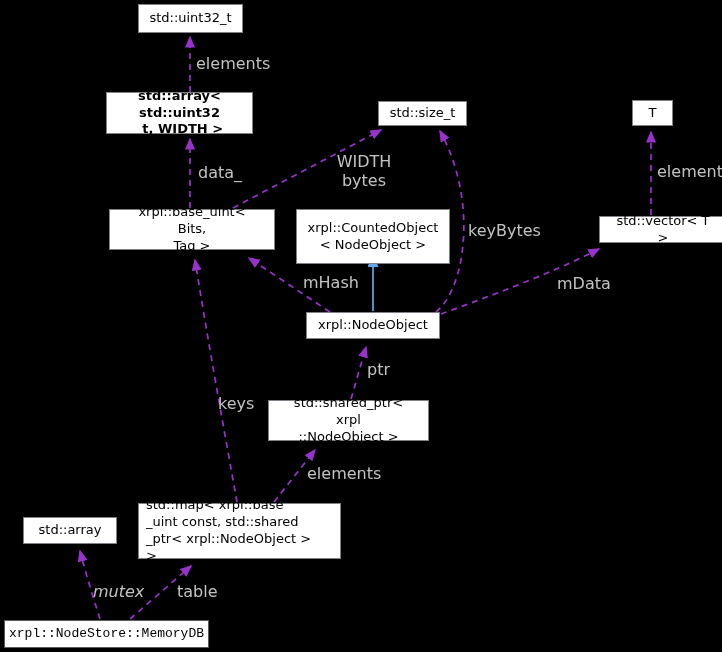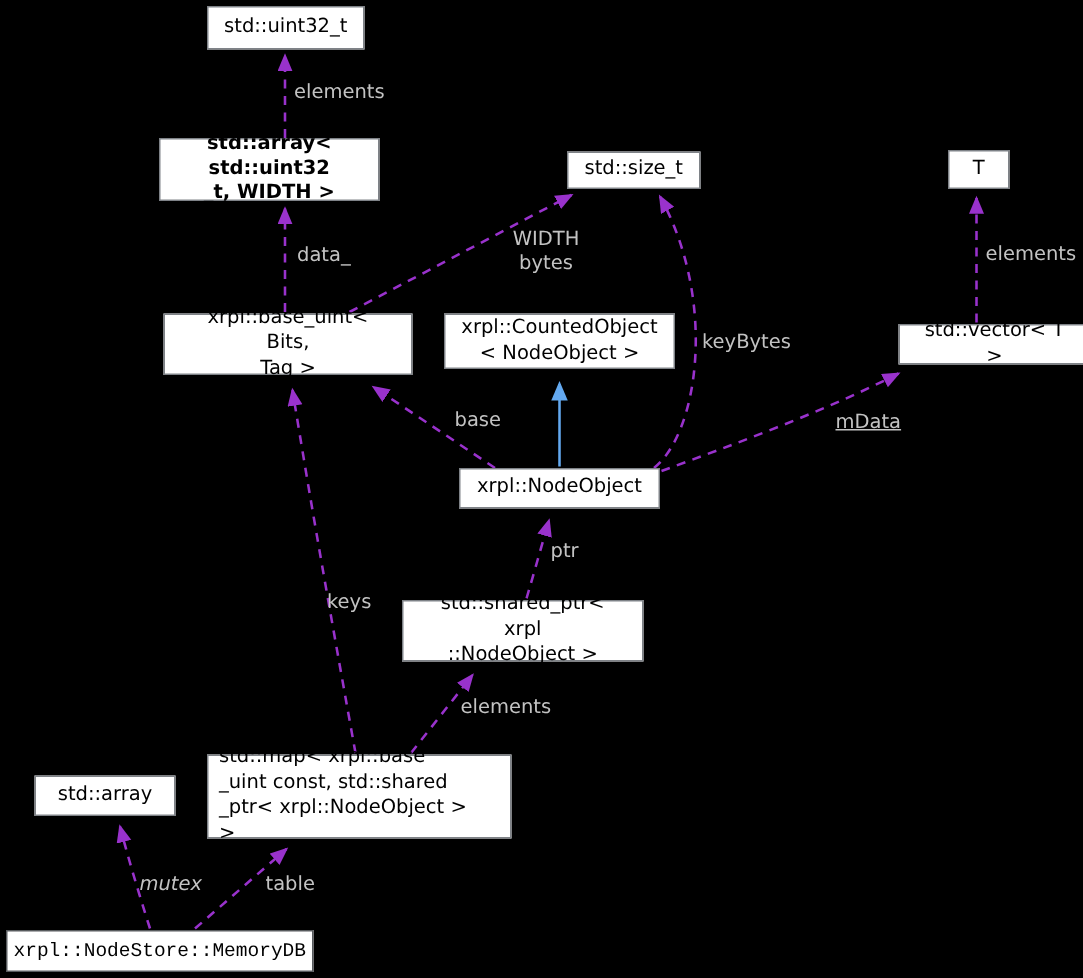--- a/index.html
+++ b/index.html
@@ -17,21 +17,21 @@
     position:absolute; box-sizing:border-box;
     background:#ffffff; border:1.5px solid #7e8287;
     color:#000000; font-size:13px; line-height:1.3;
     display:flex; align-items:center; justify-content:center;
     text-align:center; z-index:2; padding:1px 15px;
   }
   .node span { white-space:pre-line; }
   .node.align-left { justify-content:flex-start; text-align:left; padding-left:7px; }
   .node.highlight { background:#ffffff; border:1.7px solid #585b5e;font-family:Liberation Mono, monospace; }
   .elabel {
-    position:absolute; color:#c3c3c3; font-size:13px; line-height:1.2;
+    position:absolute; color:#c3c3c3; font-size:16px; line-height:1.2;
     z-index:1; white-space:pre-line;
   }
   .elabel.center2 { width:56px; text-align:center; }
 </style>
 </head>
 <body>
 
 <svg class="edges" width="722" height="652" viewBox="0 0 722 652">
   <defs>
     <marker id="arrow-purple" markerUnits="userSpaceOnUse" markerWidth="13" markerHeight="11" refX="10.5" refY="5" orient="auto">
@@ -72,21 +72,21 @@
 
 <div class="node" style="left:632px; top:100px; width:41px; height:26px;">
   <span>T</span>
 </div>
 
 <div class="node" style="left:109px; top:209px; width:166px; height:41px;">
   <span>xrpl::base_uint&lt; Bits,
 Tag &gt;</span>
 </div>
 
-<div class="node" style="left:296px; top:209px; width:154px; height:37px;">
+<div class="node" style="left:296px; top:209px; width:154px; height:55px;">
   <span>xrpl::CountedObject
 &lt; NodeObject &gt;</span>
 </div>
 
 <div class="node" style="left:587px; top:216px; width:128px; height:27px;margin-left:12px;">
   <span>std::vector&lt; T &gt;</span>
 </div>
 
 <div class="node" style="left:306px; top:312px; width:134px; height:27px;">
   <span>xrpl::NodeObject</span>
@@ -110,19 +110,19 @@
 <div class="node highlight" style="left:4px; top:620px; width:205px; height:28px;">
   <span>xrpl::NodeStore::MemoryDB</span>
 </div>
 
 <div class="elabel" style="left:196px; top:54px;">elements</div>
 <div class="elabel" style="left:198px; top:163px;">data_</div>
 <div class="elabel center2" style="left:336px; top:152px;">WIDTH
 bytes</div>
 <div class="elabel" style="left:468px; top:221px;">keyBytes</div>
 <div class="elabel" style="left:657px; top:162px;">elements</div>
-<div class="elabel" style="left:303px; top:273px;">base</div>
-<div class="elabel" style="left:557px; top:274px;text-decoration:underline;">mData</div>
+<div class="elabel" style="left:303px; top:273px;">mHash</div>
+<div class="elabel" style="left:557px; top:274px;">mData</div>
 <div class="elabel" style="left:218px; top:360px;margin-top:34px;">keys</div>
 <div class="elabel" style="left:367px; top:360px;">ptr</div>
 <div class="elabel" style="left:307px; top:464px;">elements</div>
 <div class="elabel" style="left:93px; top:582px;font-style:italic;">mutex</div>
 <div class="elabel" style="left:177px; top:582px;">table</div>
 
 </body></html>

